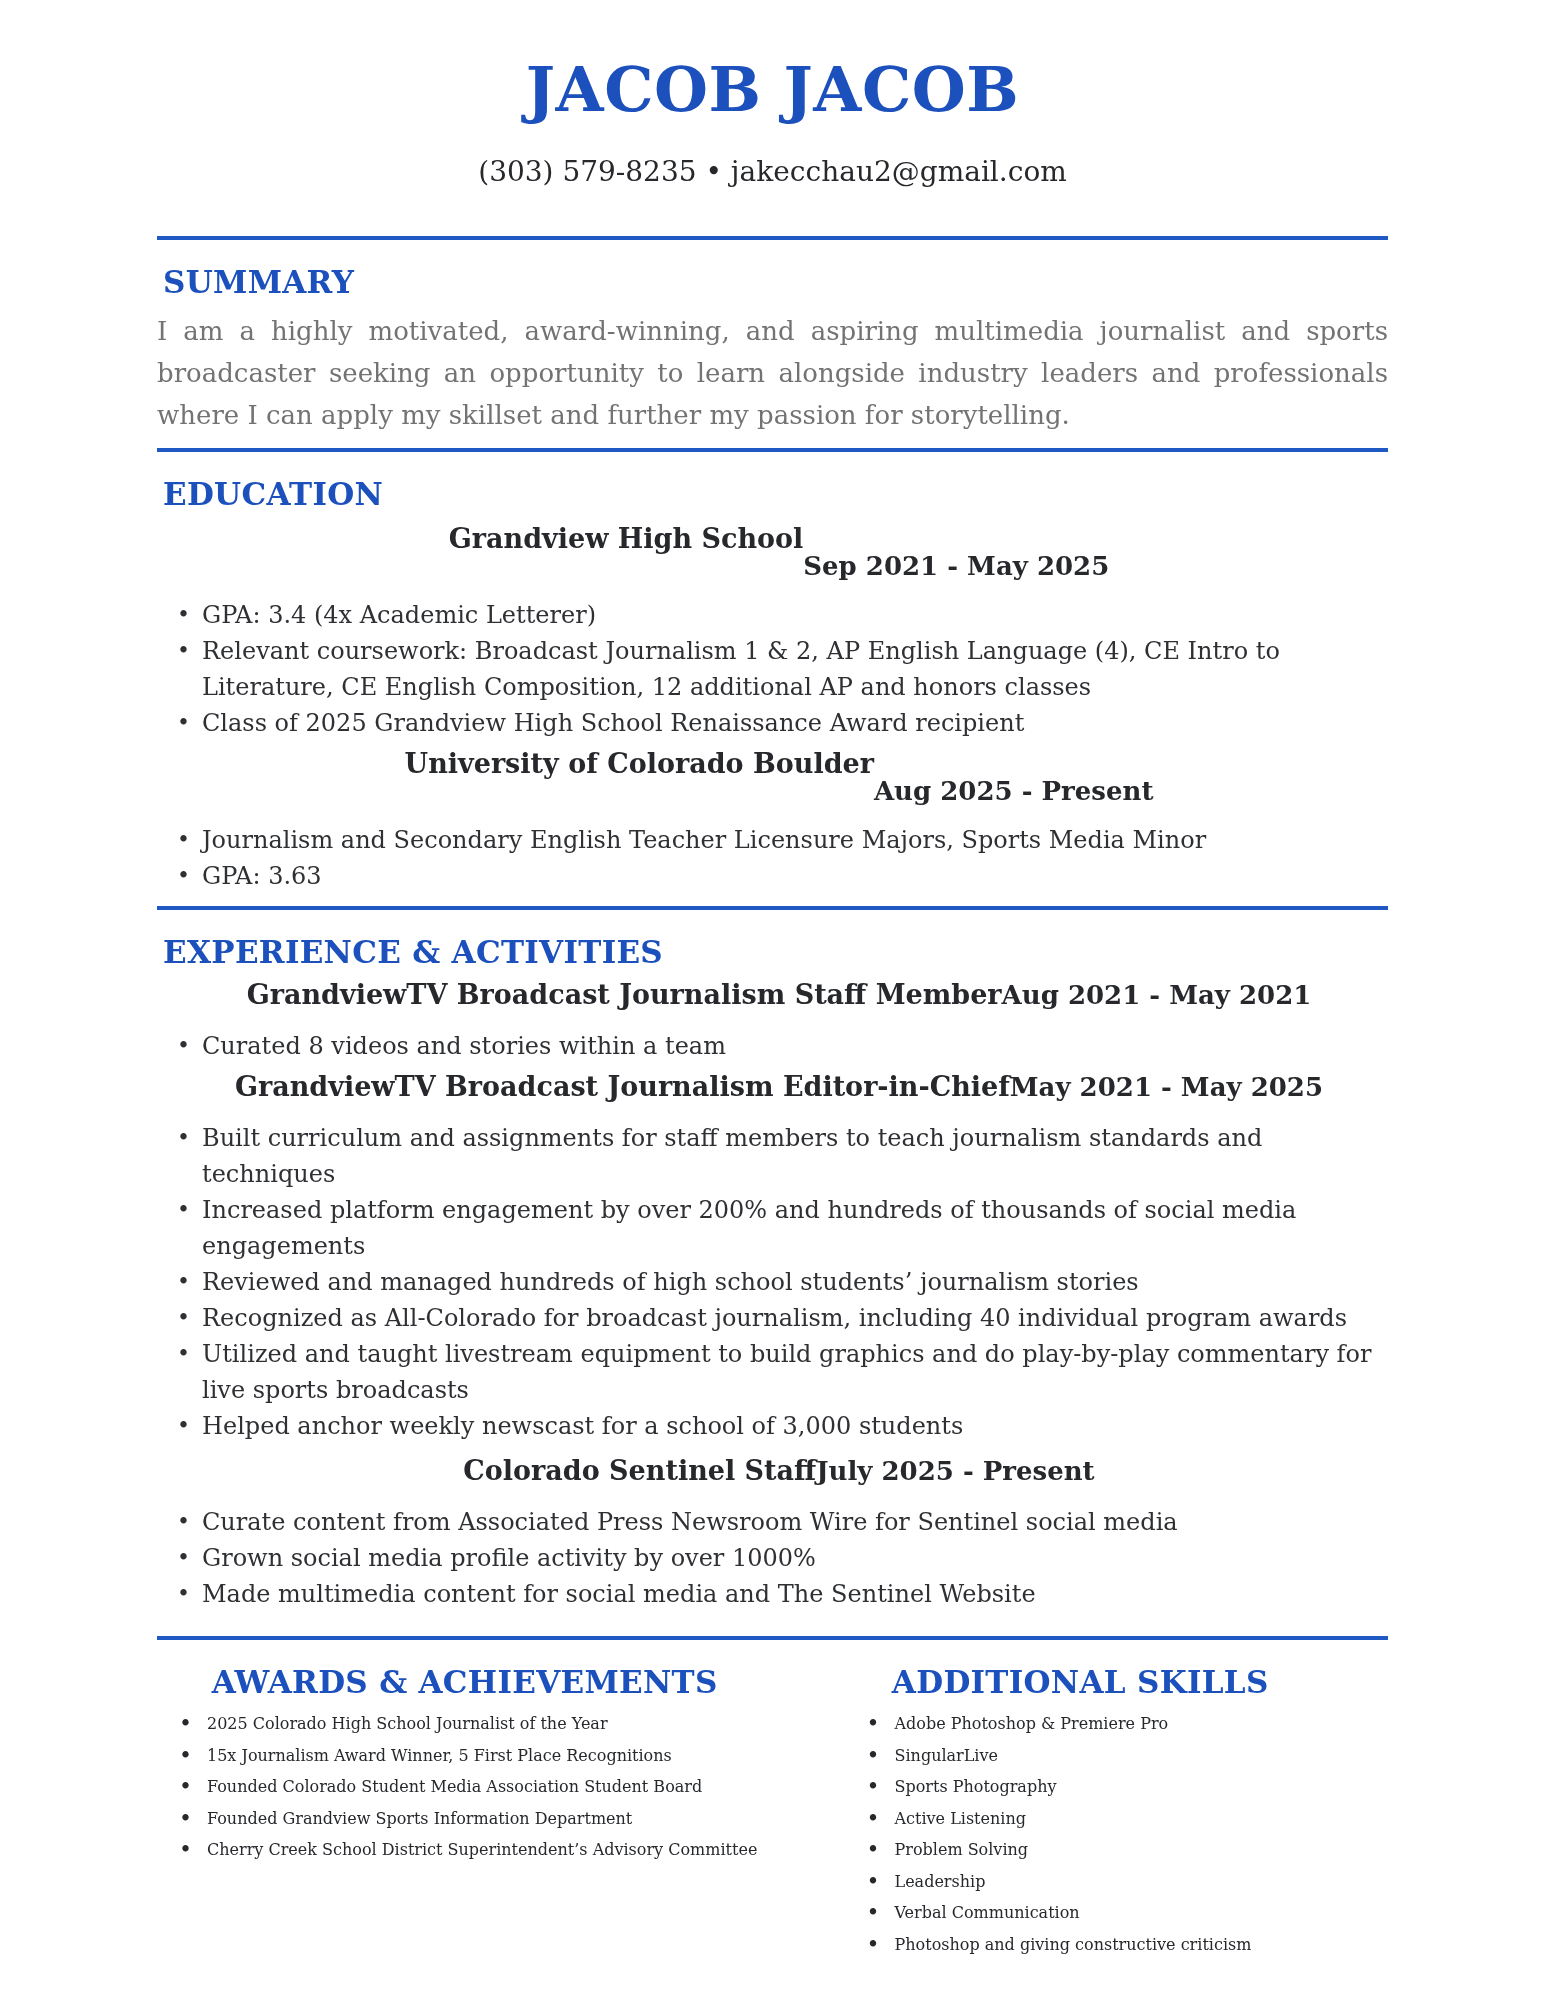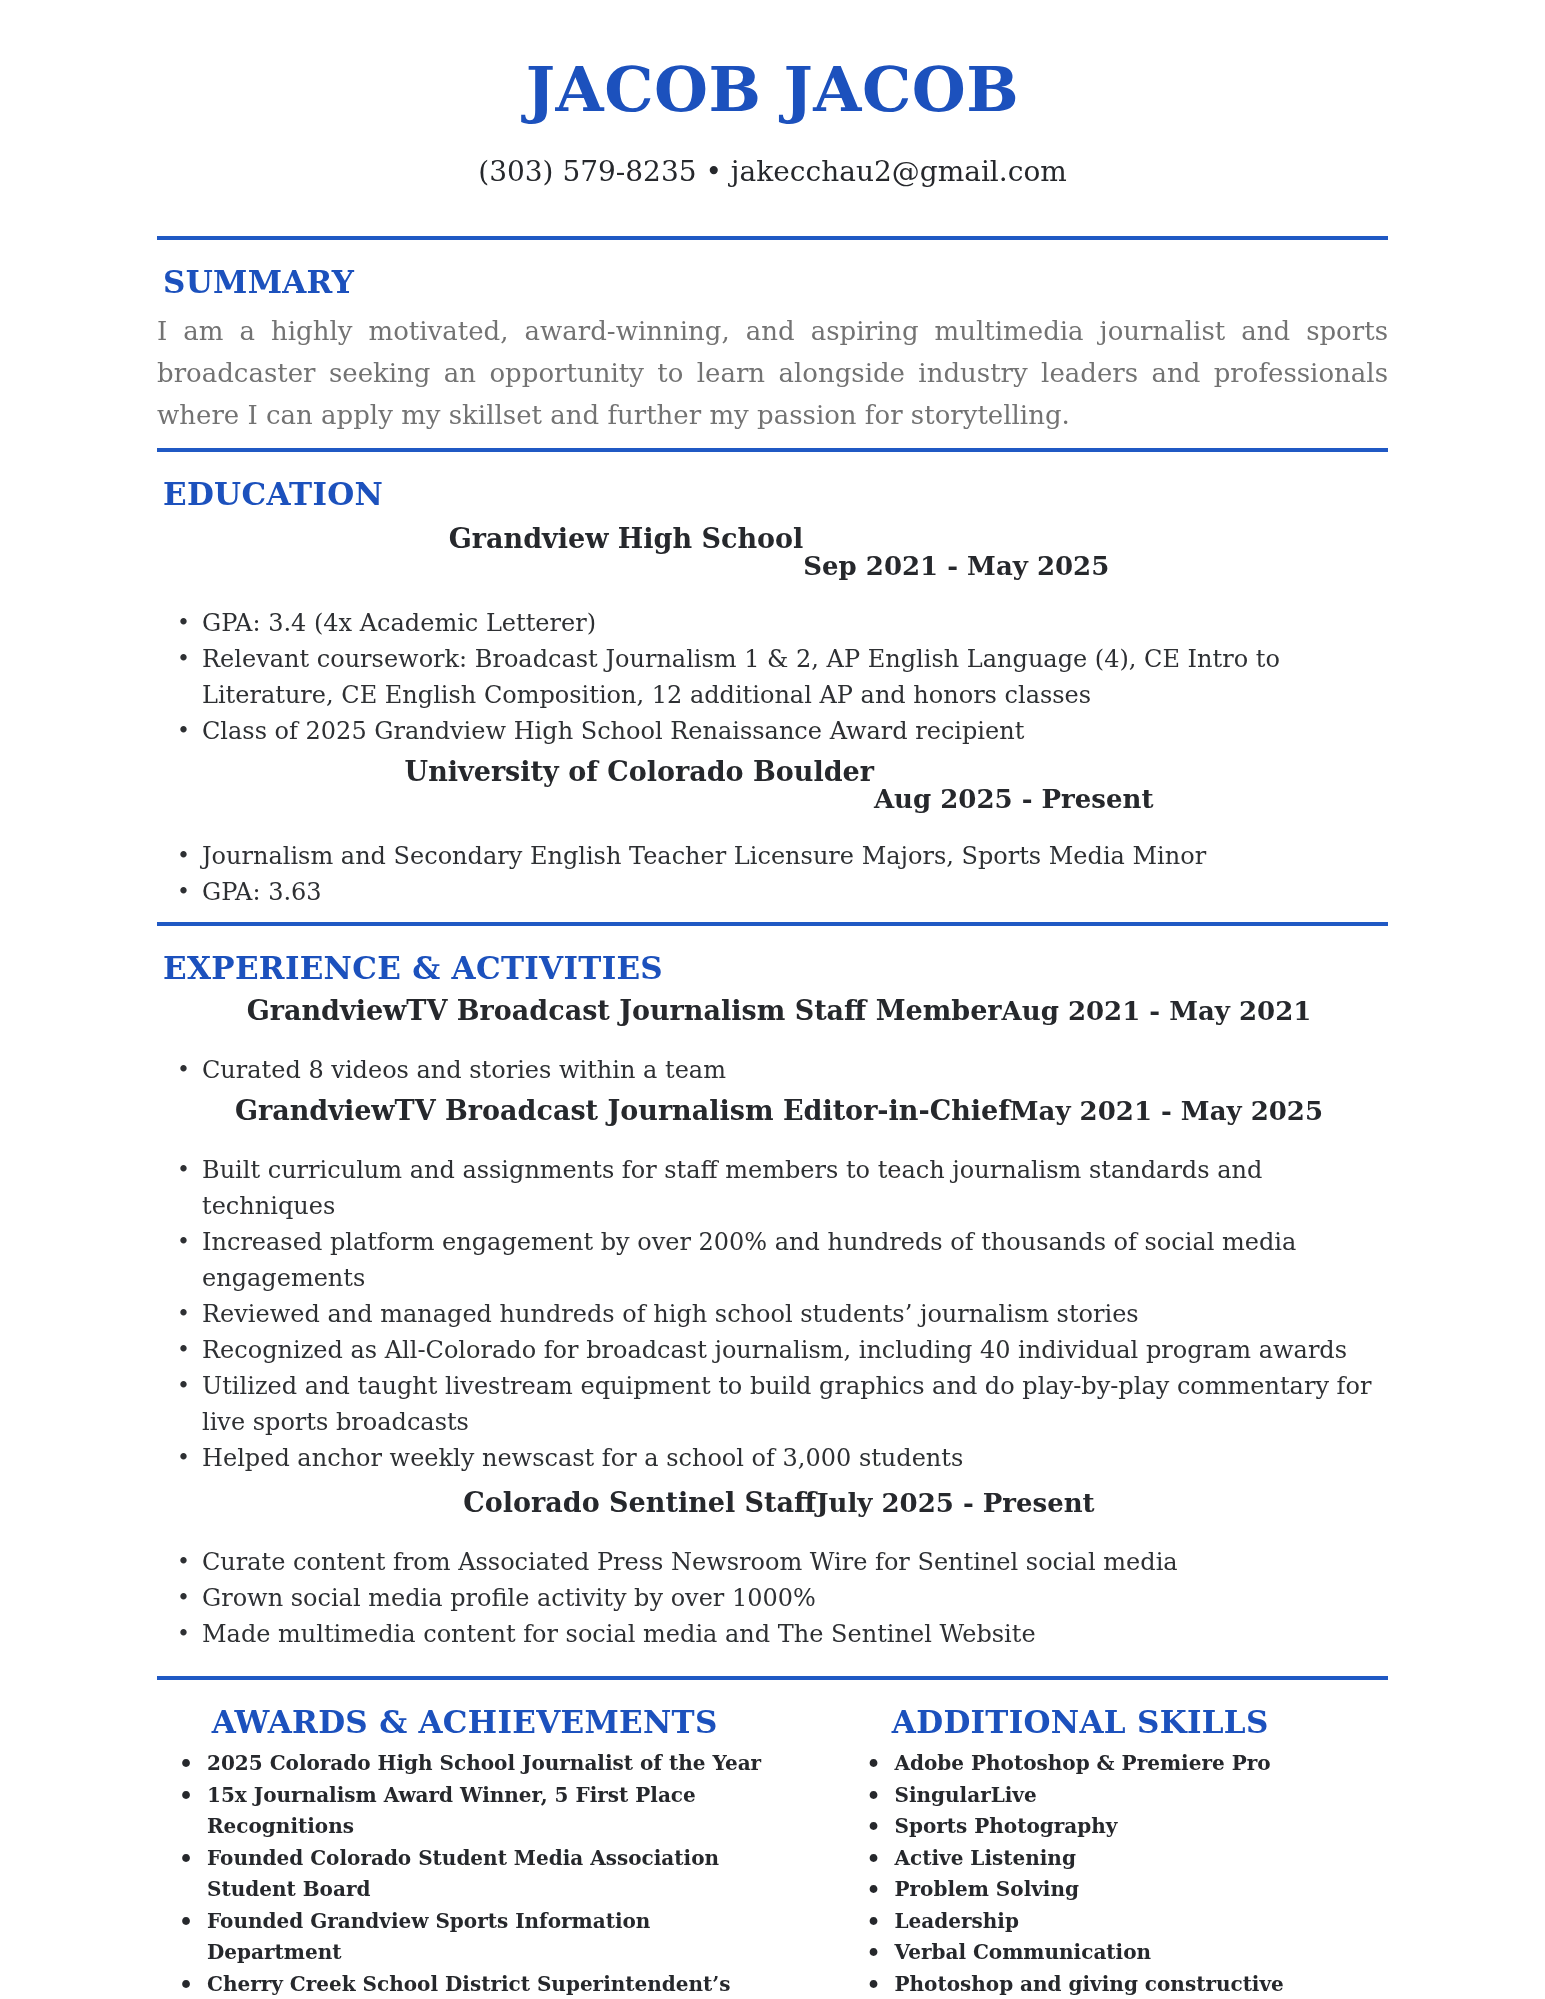--- a/index.html
+++ b/index.html
@@ -67,21 +67,21 @@
     color: #26282c;
   }
   .entry-dates {
     font-size: 26px;
     font-weight: bold;
     color: #26282c;
     white-space: nowrap;
   }
   .entry-dates.offset { margin-top: 29px; }
 
-  ul.bullets { list-style: none; margin-top: 24px; }
+  ul.bullets { list-style: none; margin-top: 16px; }
   ul.bullets li {
     position: relative;
     padding-left: 45px;
     font-size: 24px;
     line-height: 36px;
     color: #2e3033;
   }
   ul.bullets li::before {
     content: "•";
     position: absolute;
@@ -100,22 +100,22 @@
     color: #1c51bd;
     font-size: 31px;
     font-weight: bold;
     line-height: 40px;
     letter-spacing: 0.3px;
     text-align: center;
   }
   ul.col-list { list-style: none; margin-top: 6px; }
   ul.col-list li {
     position: relative;
-    font-size: 20px;
-    font-weight: bold;
+    font-size: 16px;
+    font-weight: normal;
     line-height: 31.5px;
     color: #26282c;
   }
   ul.col-list li::before {
     content: "•";
     position: absolute;
     font-size: 22px;
   }
   .awards-col ul.col-list li { padding-left: 50px; }
   .awards-col ul.col-list li::before { left: 22px; }

